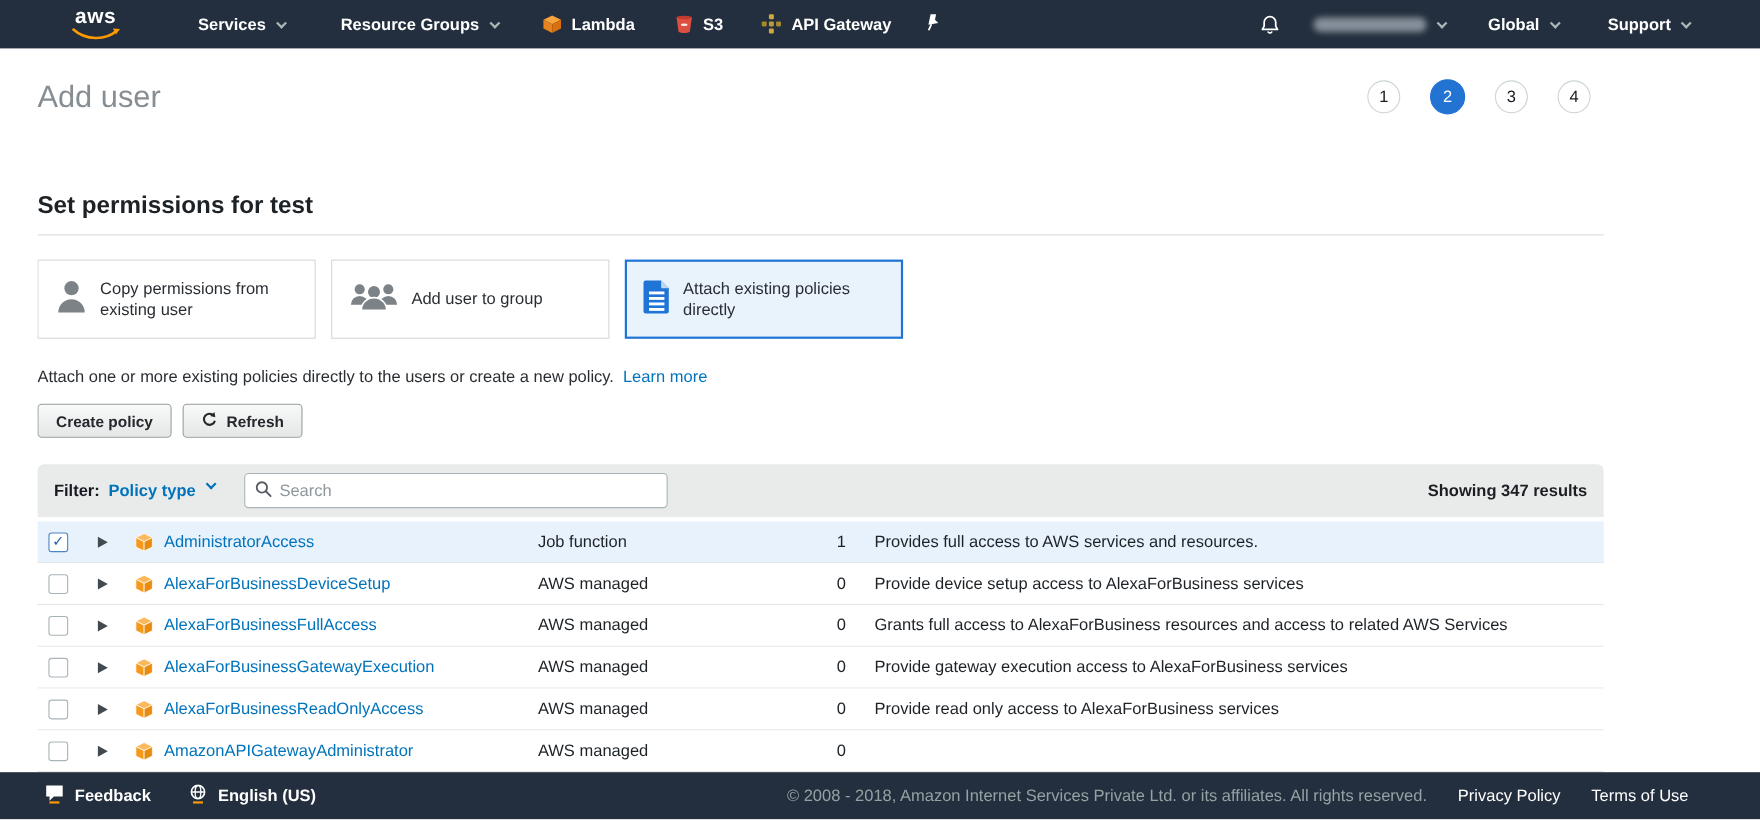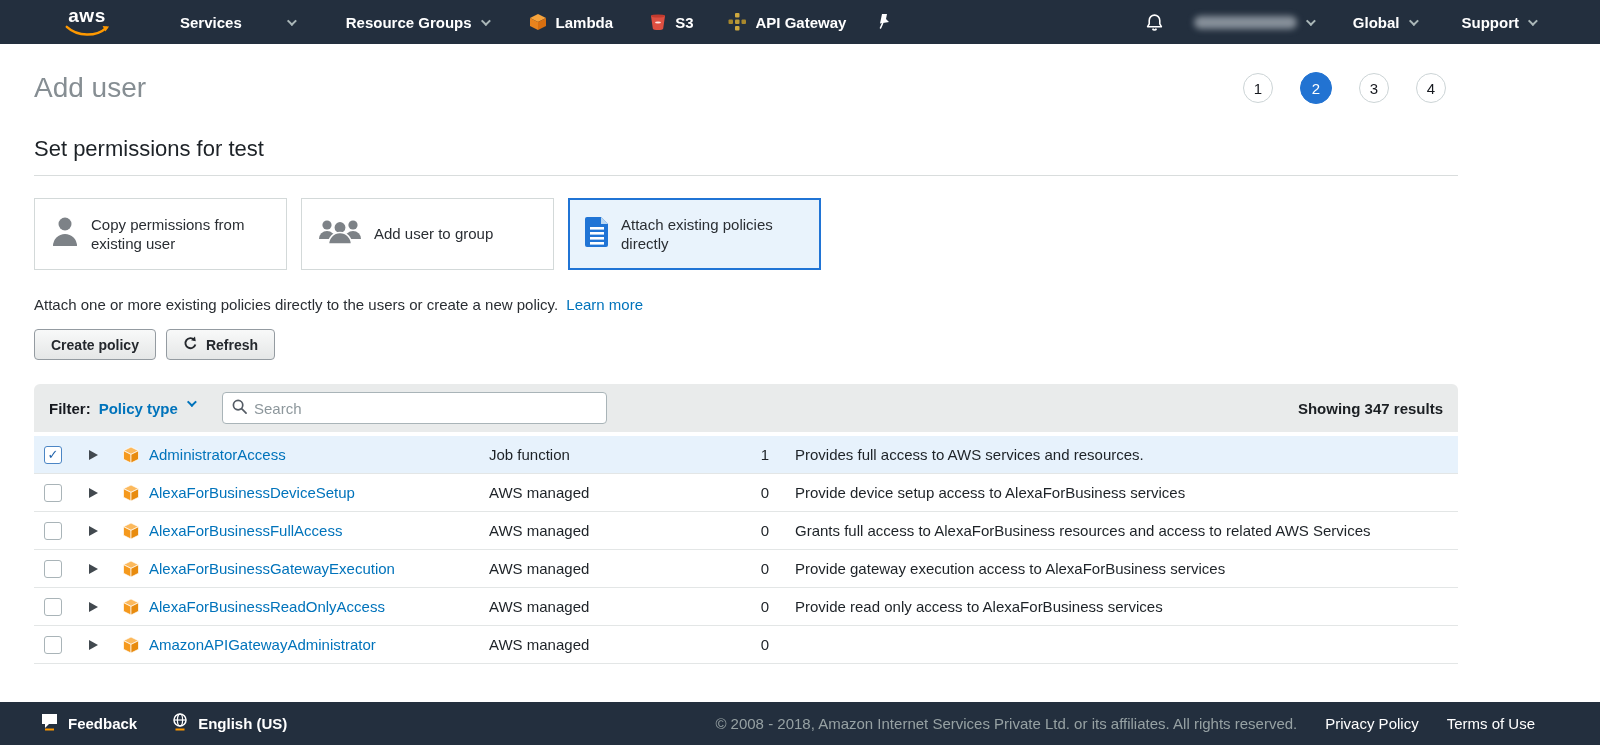--- a/index.html
+++ b/index.html
@@ -19,36 +19,36 @@
   body{font-family:"Liberation Sans","DejaVu Sans",sans-serif;background:#fff;}
   .screen{position:relative;width:1600px;height:745px;overflow:hidden;background:#fff;}
 
   
   .topnav{position:absolute;top:0;left:0;right:0;height:44px;background:var(--nav-bg);display:flex;align-items:center;padding:0 65px 0 28px;color:#fff;}
   .logo{margin-left:36px;display:flex;flex-direction:column;align-items:center;cursor:pointer;}
   .logo .aws-text{font-size:19px;font-weight:700;line-height:18px;letter-spacing:.5px;}
   .nav-item{display:flex;align-items:center;font-size:15px;font-weight:600;cursor:pointer;white-space:nowrap;}
   .nav-item .svc-icon{margin-right:8px;display:flex;}
   .chev{width:7px;height:7px;border-right:2px solid #aab7b8;border-bottom:2px solid #aab7b8;transform:rotate(45deg) translateY(-2px);margin-left:9px;display:inline-block;}
-  .ml-services{margin-left:70px;gap:36px;} .ml-rg{margin-left:52px;} .ml-lambda{margin-left:40px;}
+  .ml-services{margin-left:70px;} .ml-rg{margin-left:52px;} .ml-lambda{margin-left:40px;}
   .ml-s3{margin-left:36px;} .ml-apigw{margin-left:34px;} .ml-pin{margin-left:30px;}
   .nav-right{margin-left:auto;display:flex;align-items:center;justify-content:center;}
   .bell{display:flex;cursor:pointer;}
   .user-menu{display:flex;align-items:center;margin-left:30px;cursor:pointer;}
   .blur-block{width:103px;height:13px;background:#87909a;border-radius:7px;filter:blur(3px);}
   .nav-global{margin-left:40px;} .nav-support{margin-left:46px;}
 
   
   .content{position:absolute;top:44px;left:34px;width:1424px;height:658px;overflow:hidden;padding-top:24px;}
   .page-head{display:flex;align-items:center;justify-content:space-between;height:40px;}
   .page-title{font-size:28px;font-weight:400;color:#868e93;}
   .steps{display:flex;gap:27px;align-items:center;margin-right:12px;}
   .step{width:30px;height:30px;border-radius:50%;border:1px solid #ccd4d6;background:#fff;color:#16191f;font-size:15px;display:flex;align-items:center;justify-content:center;}
   .step.active{width:32px;height:32px;background:var(--active-step-blue);border-color:var(--active-step-blue);color:#fff;}
-  .section-heading{margin-top:28px;font-size:22px;font-weight:400;color:#1d2227;}
+  .section-heading{margin-top:66px;font-size:22px;font-weight:700;color:#1d2227;}
   .rule{margin-top:13px;border-bottom:1px solid #d9dddd;}
 
   
   .options{display:flex;gap:14px;margin-top:22px;}
   .option-card{width:253px;height:72px;border:1px solid #d3d9d9;background:#fff;display:flex;align-items:center;padding:0 10px 0 15px;cursor:pointer;}
   .option-card.selected{border:2px solid var(--selected-card-border);background:var(--selected-card-bg);padding:0 9px 0 14px;}
   .option-label{font-size:15px;color:#2a2e33;margin-left:11px;line-height:1.3;}
 
   .help{margin-top:26px;font-size:15px;color:#2a2e33;}
   .help a{color:var(--link-blue);text-decoration:none;margin-left:4px;cursor:pointer;}

